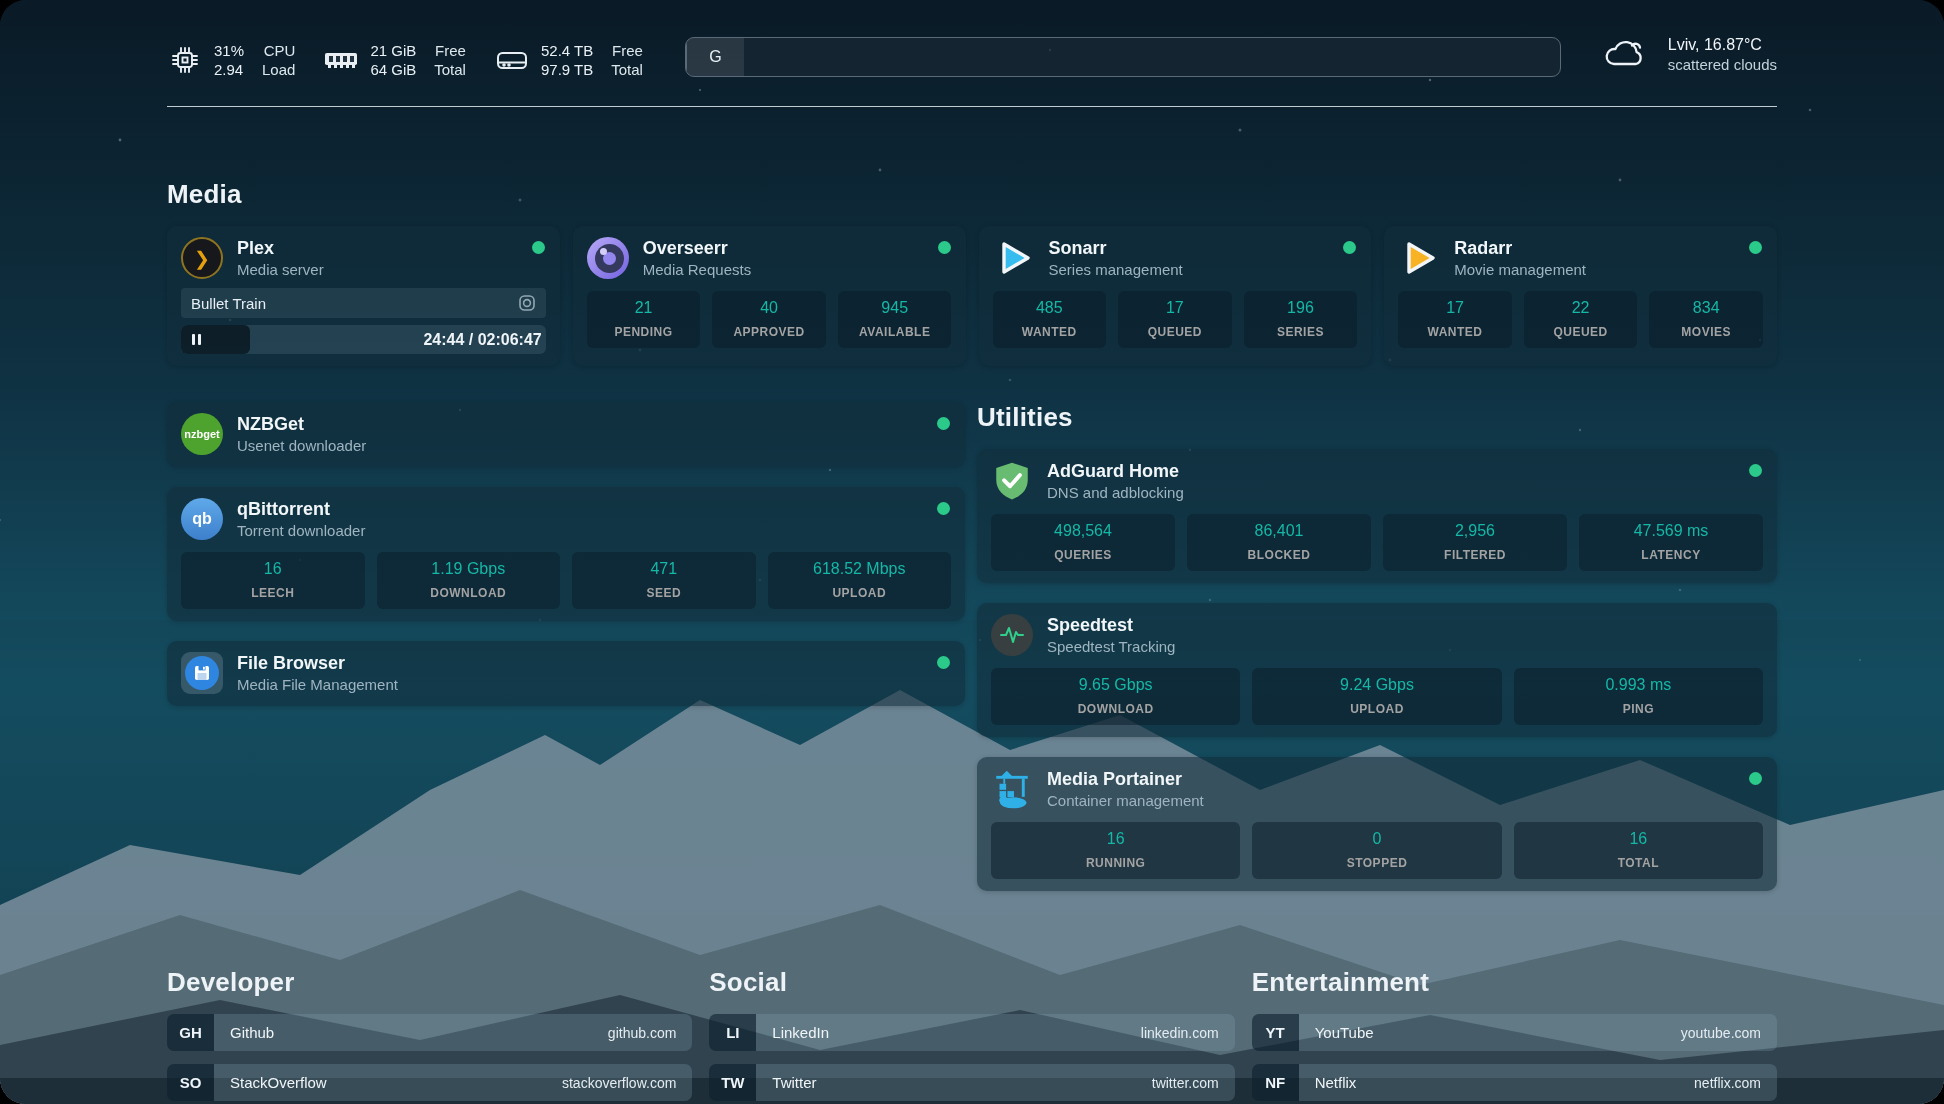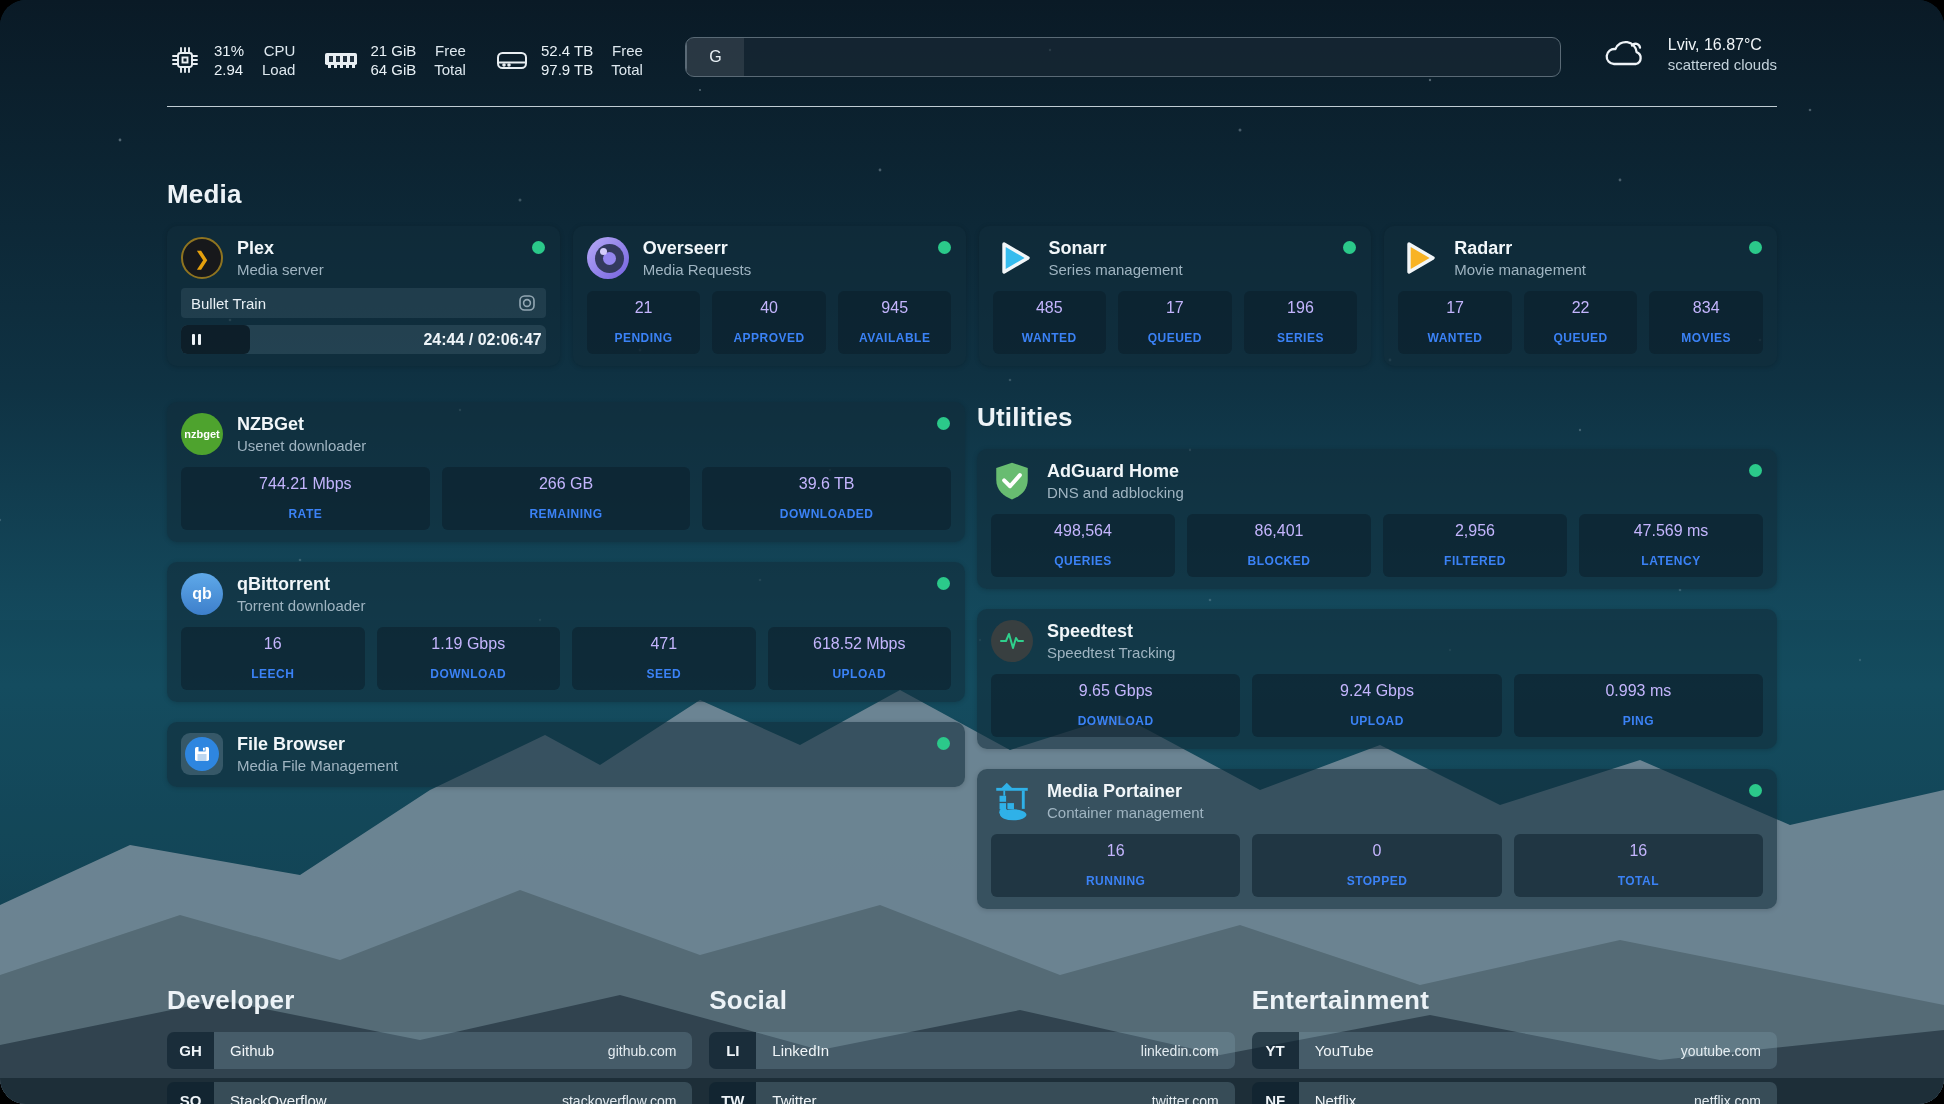--- a/index.html
+++ b/index.html
@@ -45,22 +45,22 @@
           box-shadow:0 1px 5px rgba(0,0,0,.18); padding:11px 14px 12px; }
   .card-head { display:flex; align-items:center; gap:14px; padding-right:30px; }
   .appicon { width:42px; height:42px; flex:0 0 42px; position:relative; }
   .ttl { font-size:18px; font-weight:600; color:#f1f6f9; line-height:23px; }
   .sub { font-size:15px; color:#9fb4c1; line-height:19px; }
   .dot { position:absolute; top:15px; right:15px; width:13px; height:13px; border-radius:50%;
          background:var(--status-online,#2bc98a); }
 
   .stats { display:flex; gap:12px; margin-top:12px; }
   .stat { flex:1; background:rgba(9,28,40,.5); border-radius:6px; text-align:center; padding:7px 4px 8px; }
-  .sv { font-size:16px; color:#c4b5fd; line-height:20px; }
-  .sl { font-size:12px; font-weight:700; color:#3b82f6; letter-spacing:.5px; line-height:15px; margin-top:13px; }
+  .sv { font-size:16px; color:#14b8a6; line-height:20px; }
+  .sl { font-size:12px; font-weight:700; color:#a3a3a3; letter-spacing:.5px; line-height:15px; margin-top:7px; }
 
   
   .np-row { display:flex; align-items:center; margin-top:9px; height:30px; border-radius:4px;
             background:rgba(160,190,205,.12); padding:0 10px; }
   .np-title { font-size:15px; color:#e8eff4; }
   .np-ic { margin-left:auto; display:flex; }
   .pg-track { position:relative; display:flex; align-items:center; margin-top:7px; height:29px;
               border-radius:6px; background:rgba(160,190,205,.14); overflow:hidden; }
   .pg-fill { position:absolute; left:0; top:0; bottom:0; border-radius:6px; background:rgba(9,23,33,.82);
              display:flex; align-items:center; padding-left:11px; }
@@ -377,34 +377,20 @@
 
         <div class="card">
           <div class="card-head">
             <span class="appicon circle nzb-c">nzbget</span>
             <div>
               <div class="ttl">NZBGet</div>
               <div class="sub">Usenet downloader</div>
             </div>
           </div>
           <span class="dot"></span>
-          <div class="stats">
-            <div class="stat">
-              <div class="sv">744.21 Mbps</div>
-                <div class="sl">RATE</div>
-            </div>
-            <div class="stat">
-              <div class="sv">266 GB</div>
-                <div class="sl">REMAINING</div>
-            </div>
-            <div class="stat">
-              <div class="sv">39.6 TB</div>
-                <div class="sl">DOWNLOADED</div>
-            </div>
-          </div>
         </div>
 
         <div class="card">
           <div class="card-head">
             <span class="appicon circle qb-c">qb</span>
             <div>
               <div class="ttl">qBittorrent</div>
               <div class="sub">Torrent downloader</div>
             </div>
           </div>

